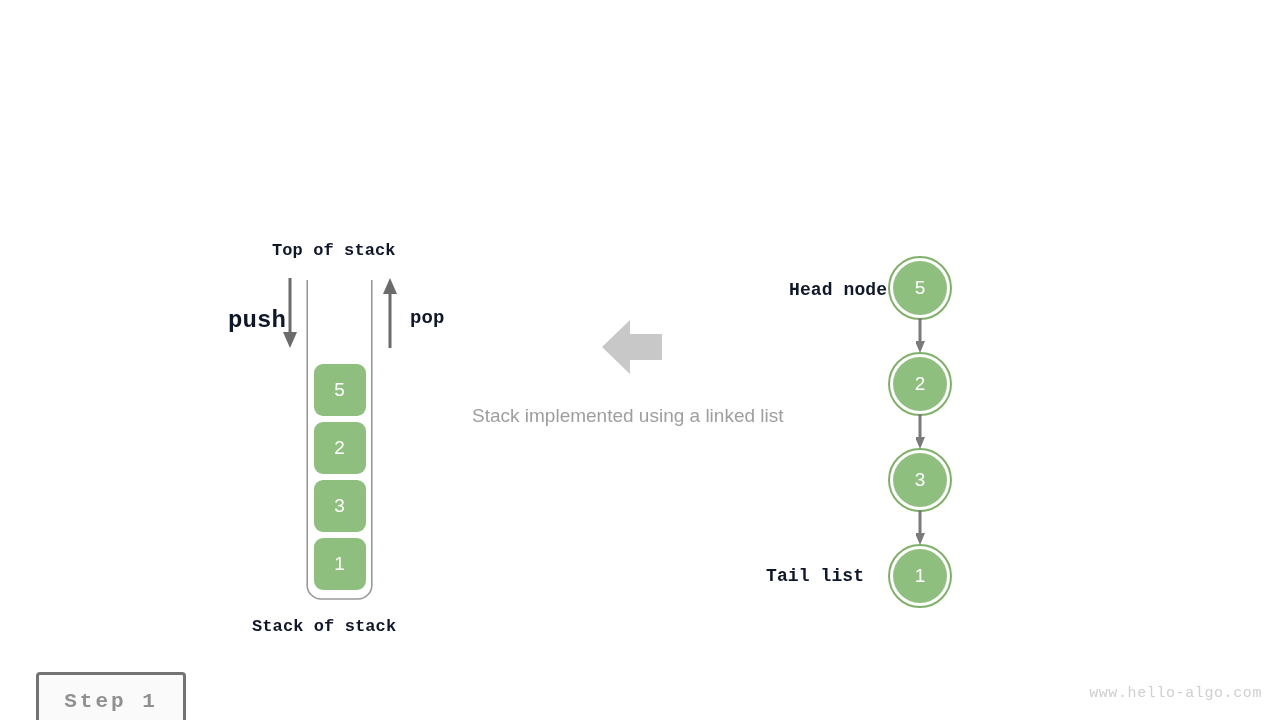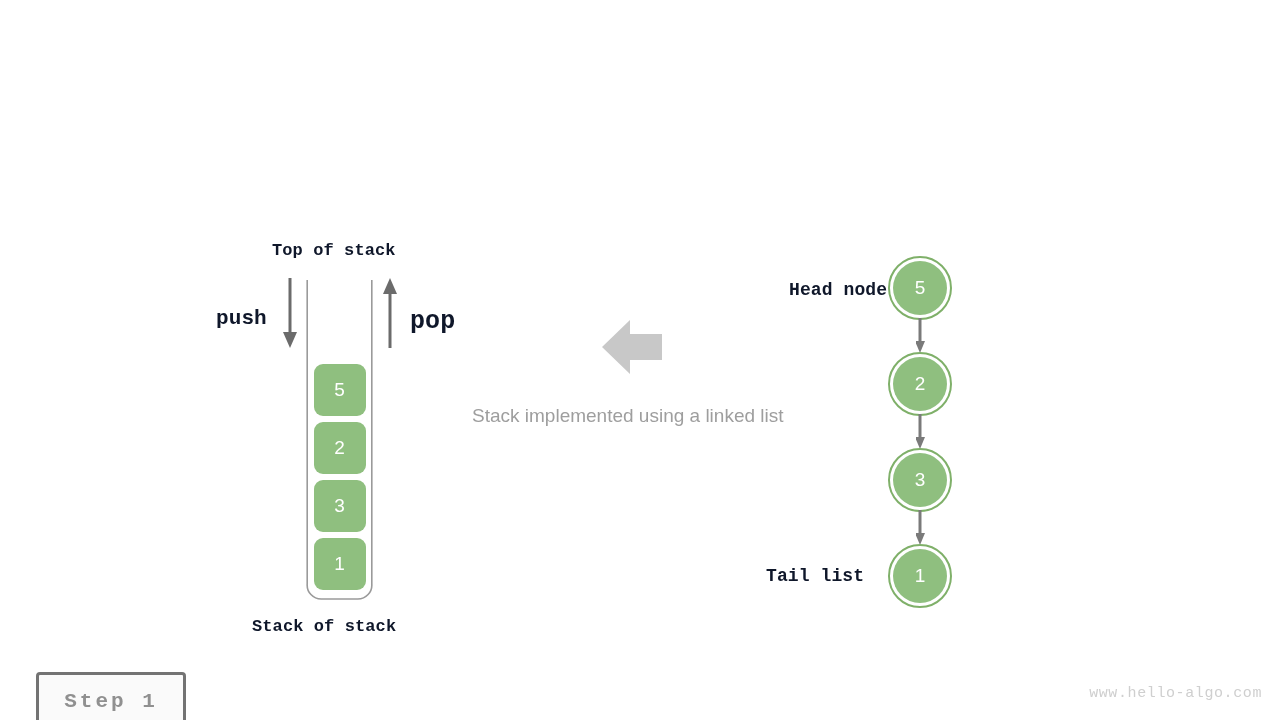--- a/index.html
+++ b/index.html
@@ -169,31 +169,31 @@
     white-space: nowrap;
   }
 </style>
 </head>
 <body>
 
 <div id="canvas">
 
   <div class="label-bold" style="left:272px; top:241px;">Top of stack</div>
 
-  <div class="label-bold" style="left:216px; top:307px; font-size:21px;">push</div>
+  <div class="label-bold" style="left:228px; top:307px; font-size:24px;">push</div>
   <svg class="op-arrow" style="left:278px; top:278px;" width="24" height="72">
     <line x1="12" y1="0" x2="12" y2="58" stroke="#6b6b6b" stroke-width="3"></line>
     <polygon points="12,70 5,54 19,54" fill="#6b6b6b"></polygon>
   </svg>
 
   <svg class="op-arrow" style="left:378px; top:278px;" width="24" height="72">
     <line x1="12" y1="70" x2="12" y2="12" stroke="#6b6b6b" stroke-width="3"></line>
     <polygon points="12,0 5,16 19,16" fill="#6b6b6b"></polygon>
   </svg>
-  <div class="label-bold" style="left:410px; top:307px; font-size:25px;">pop</div>
+  <div class="label-bold" style="left:410px; top:307px; font-size:19px;">pop</div>
 
   <div id="stack-container">
     <svg id="stack-walls" viewBox="0 0 67 320" preserveAspectRatio="none">
       <path d="M1.2,0 L1.2,304 A14,14 0 0 0 15.2,319 L51.8,319 A14,14 0 0 0 65.8,304 L65.8,0" fill="none" stroke="#9a9a9a" stroke-width="1.6"></path>
     </svg>
     <div id="stack-boxes">
       <div class="stack-box">5</div>
       <div class="stack-box">2</div>
       <div class="stack-box">3</div>
       <div class="stack-box">1</div>

